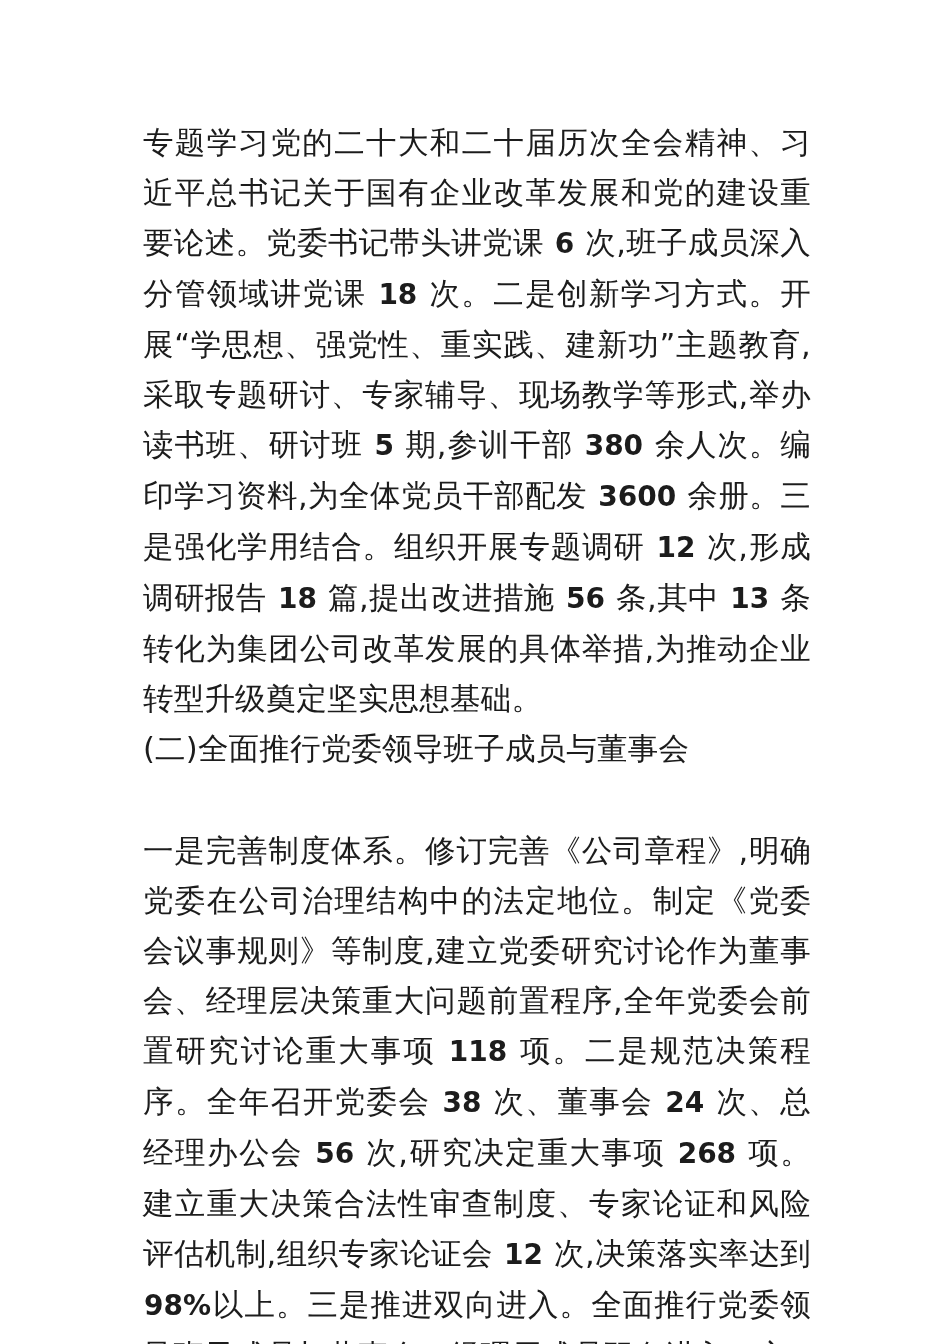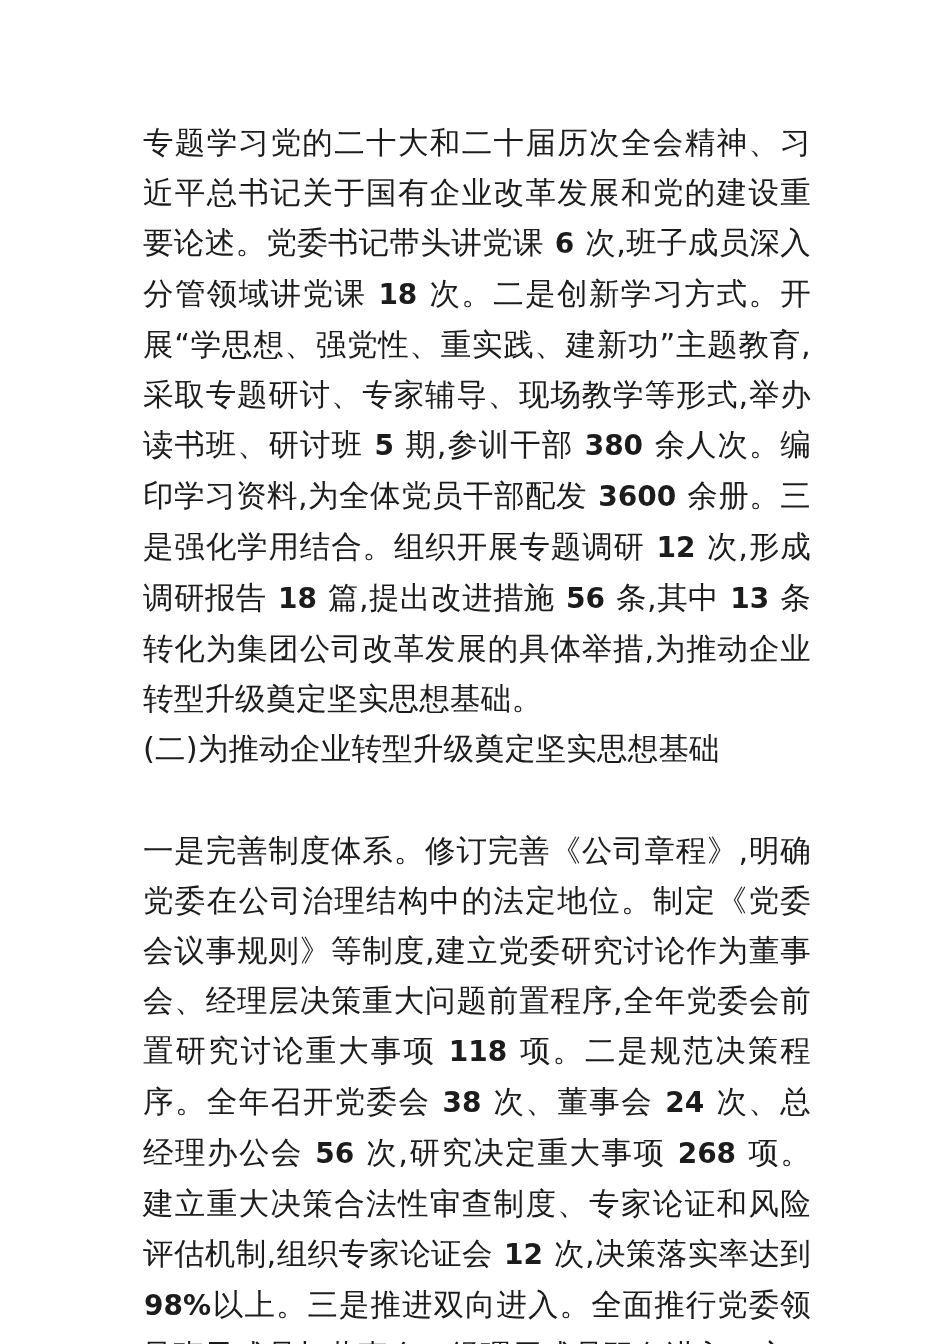--- a/index.html
+++ b/index.html
@@ -73,19 +73,19 @@
 </style>
 </head>
 <body>
 
 <div class="page">
 
   <div class="text-column">
 
     <p class="para">专题学习党的二十大和二十届历次全会精神、习近平总书记关于国有企业改革发展和党的建设重要论述。党委书记带头讲党课 <span class="num">6</span> 次,班子成员深入分管领域讲党课 <span class="num">18</span> 次。二是创新学习方式。开展“学思想、强党性、重实践、建新功”主题教育,采取专题研讨、专家辅导、现场教学等形式,举办读书班、研讨班 <span class="num">5</span> 期,参训干部 <span class="num">380</span> 余人次。编印学习资料,为全体党员干部配发 <span class="num">3600</span> 余册。三是强化学用结合。组织开展专题调研 <span class="num">12</span> 次,形成调研报告 <span class="num">18</span> 篇,提出改进措施 <span class="num">56</span> 条,其中 <span class="num">13</span> 条转化为集团公司改革发展的具体举措,为推动企业转型升级奠定坚实思想基础。</p>
 
-    <p class="heading para-gap-heading">(二)为推动企业转型升级奠定坚实思想基础</p>
+    <p class="heading para-gap-heading">(二)全面推行党委领导班子成员与董事会</p>
 
     <p class="para para-gap-body">一是完善制度体系。修订完善《公司章程》,明确党委在公司治理结构中的法定地位。制定《党委会议事规则》等制度,建立党委研究讨论作为董事会、经理层决策重大问题前置程序,全年党委会前置研究讨论重大事项 <span class="num">118</span> 项。二是规范决策程序。全年召开党委会 <span class="num">38</span> 次、董事会 <span class="num">24</span> 次、总经理办公会 <span class="num">56</span> 次,研究决定重大事项 <span class="num">268</span> 项。建立重大决策合法性审查制度、专家论证和风险评估机制,组织专家论证会 <span class="num">12</span> 次,决策落实率达到 <span class="num">98%</span>以上。三是推进双向进入。全面推行党委领导班子成员与董事会、经理层成员双向进入、交</p>
 
   </div>
 
 </div>
 
 </body></html>

